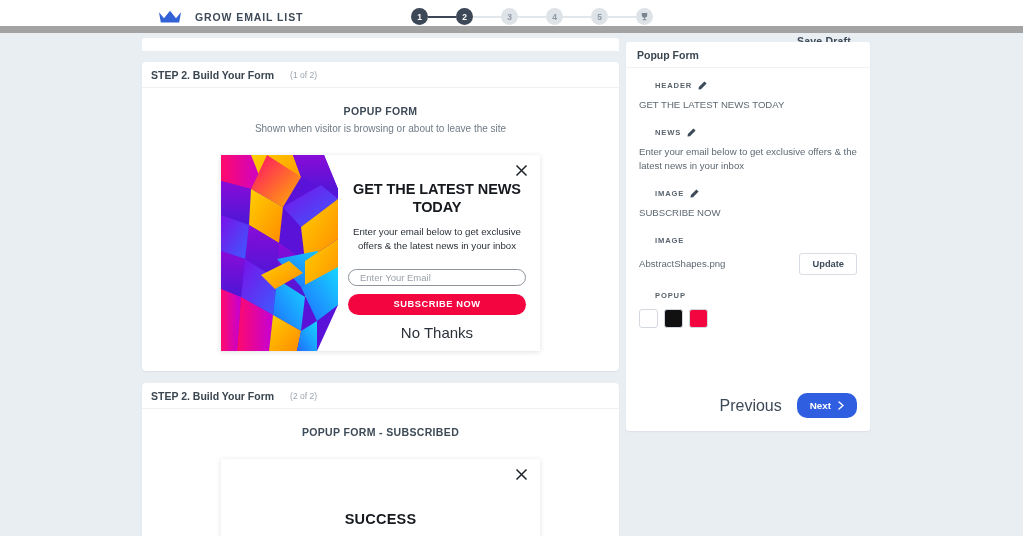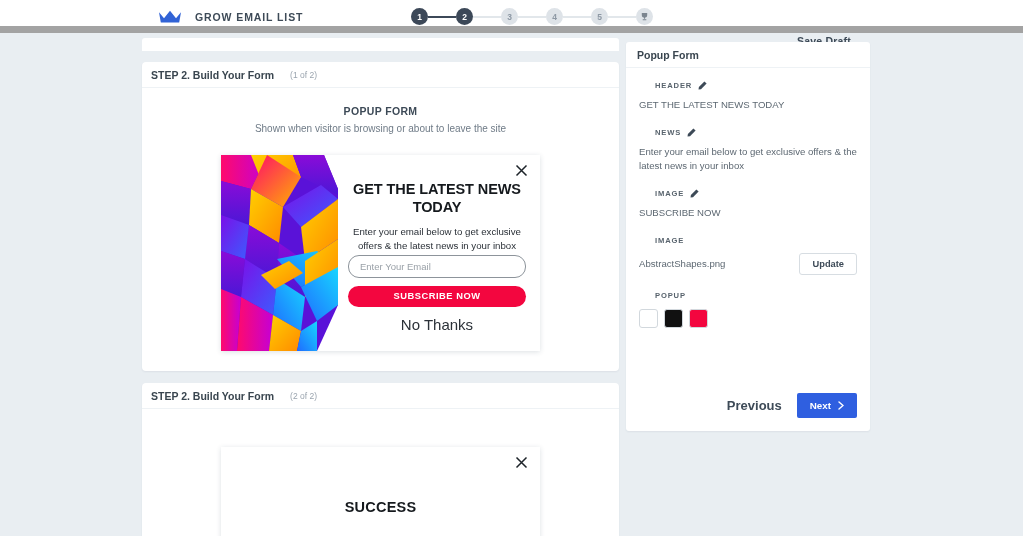--- a/index.html
+++ b/index.html
@@ -103,21 +103,21 @@
   .popup-x svg { display:block; width:13px; height:13px; }
   .popup-h {
     font-size: 14.5px; font-weight: bold; color: #15191d;
     line-height: 1.22; letter-spacing: -.1px;
   }
   .popup-c {
     font-size: 9.7px; color: #2b3138; line-height: 1.42;
     margin-top: 9px; padding: 0 3px;
   }
   .popup-input {
-    margin-top: 2px; height: 23px; border: 1px solid #8d949b;
+    margin-top: 16px; height: 17px; border: 1px solid #8d949b;
     border-radius: 11px; display: flex; align-items: center;
     padding-left: 11px; font-size: 9.5px; color: #9aa1a8; background: #fff;
   }
   .popup-btn {
     margin-top: 8px; height: 21px; background: #f3063f;
     border-radius: 11px; display: flex; align-items: center;
     justify-content: center; color: #fff; font-size: 9.3px;
     font-weight: bold; letter-spacing: .55px; cursor: pointer;
   }
   .popup-nothanks {
@@ -161,23 +161,23 @@
     padding: 5px 12px; font-size: 9.3px; font-weight: bold;
     color: #3d4a57; background: #fff; cursor: pointer;
   }
   .swatches { display: flex; gap: 6px; margin-top: 9px; }
   .sw { width: 19px; height: 19px; border-radius: 3px; border: 1px solid #d2d8dd; cursor: pointer; }
 
   .panel-foot {
     position: absolute; bottom: 13px; right: 13px;
     display: flex; align-items: center; gap: 15px;
   }
-  .prev-link { font-size: 13px; font-weight: bold; color: #3d4a57; cursor: pointer; }
+  .prev-link { font-size: 16px; font-weight: normal; color: #3d4a57; cursor: pointer; }
   .next-btn {
-    background: #2f5fe0; color: #fff; border-radius: 2px;
+    background: #2f5fe0; color: #fff; border-radius: 10px;
     padding: 7px 13px; font-size: 9.8px; font-weight: bold;
     display: flex; align-items: center; gap: 7px; cursor: pointer;
   }
   .chev { width: 6px; height: 9px; display:block; }
 </style>
 </head>
 <body>
 
 <div class="topbar">
 
@@ -305,20 +305,21 @@
       </div>
     </div>
   </div>
 
   <div class="card" style="margin-top:12px;">
     <div class="card-head">
       <span class="t">STEP 2. Build Your Form</span>
       <span class="sub">(2 of 2)</span>
     </div>
     <div class="card-body">
+      <div class="preview-title">POPUP FORM - SUBSCRIBED</div>
 
       <div class="popup-wrap">
         <div class="popup-success">
           <div class="popup-x">
             <svg viewBox="0 0 13 13">
               <path d="M1.5 1.5 L11.5 11.5 M11.5 1.5 L1.5 11.5" stroke="#1d2329" stroke-width="1.5" fill="none"></path>
             </svg>
           </div>
           <div class="success-text">SUCCESS</div>
         </div>

